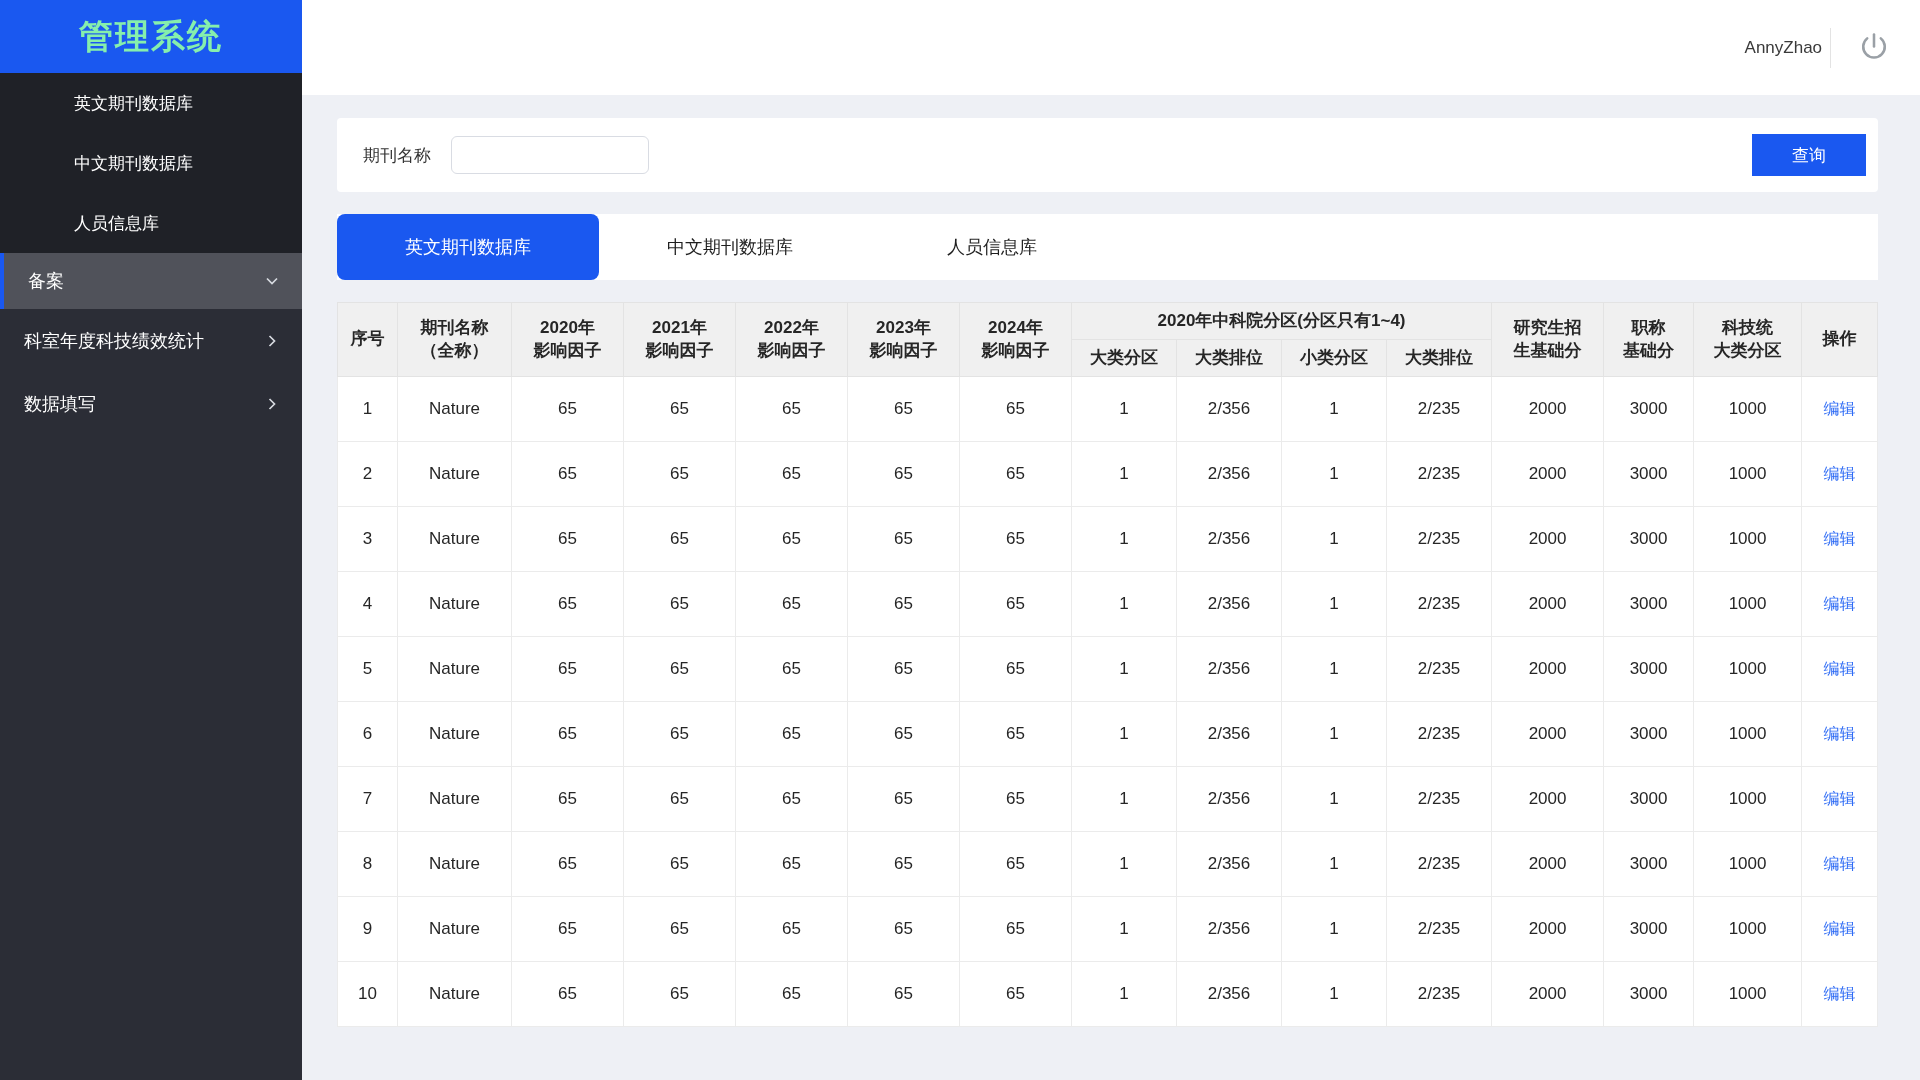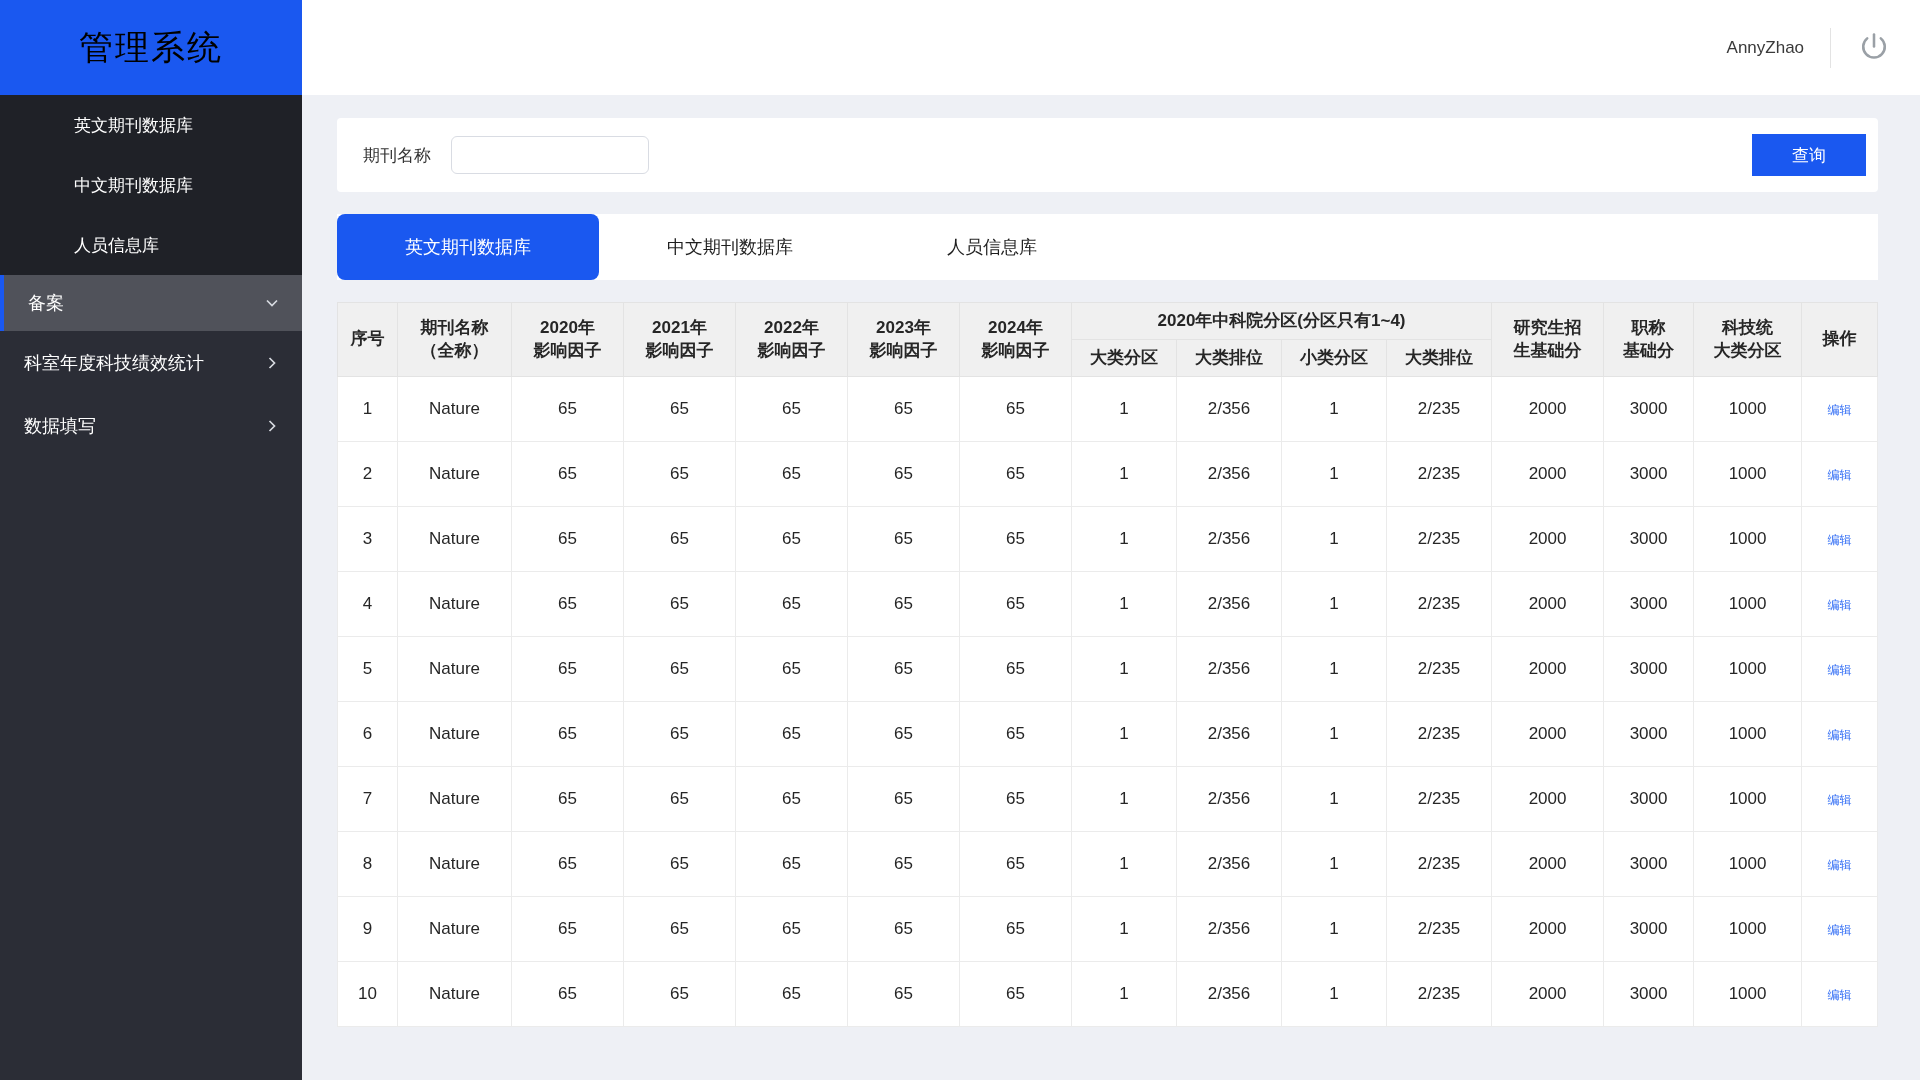--- a/index.html
+++ b/index.html
@@ -18,38 +18,38 @@
   html,body{width:1920px;height:1080px;overflow:hidden;}
   body{
     font-family:"Liberation Sans","DejaVu Sans",sans-serif;
     color:var(--text);
     background:#fff;
   }
   .app{display:flex;width:1920px;height:1080px;}
 
   
   .sidebar{width:302px;min-width:302px;height:100%;background:var(--sidebar-bg);display:flex;flex-direction:column;}
-  .brand{height:95px;background:var(--accent);color:#000000;font-size:34px;font-weight:normal;
+  .brand{height:73px;background:var(--accent);color:#86efac;font-size:34px;font-weight:bold;
          display:flex;align-items:center;justify-content:center;letter-spacing:2px;}
   .menu-item{height:52px;display:flex;align-items:center;justify-content:space-between;
              padding:0 22px 0 24px;color:#fff;font-size:18px;cursor:pointer;}
   .menu-item.open{background:var(--sidebar-menu-bg);}
   .submenu{background:var(--sidebar-submenu-bg);}
   .submenu-item{height:60px;display:flex;align-items:center;padding-left:74px;
                 color:#fff;font-size:17px;cursor:pointer;}
   .menu-item.active{height:56px;background:var(--sidebar-active-bg);
                     border-left:4px solid var(--accent);}
   .menu-item.tall{height:63px;}
   .chev{display:flex;align-items:center;}
 
   
   .main{flex:1;display:flex;flex-direction:column;background:var(--page-bg);}
   .topbar{height:95px;min-height:95px;background:#fff;display:flex;align-items:center;
           justify-content:flex-end;padding-right:30px;}
-  .username{font-size:17px;color:#3a3a3a;margin-right:26px;}
+  .username{font-size:17px;color:#3a3a3a;margin-right:8px;}
   .topbar-divider{width:1px;height:40px;background:#e3e3e3;margin-right:26px;}
   .power-btn{background:none;border:none;cursor:pointer;display:flex;align-items:center;}
 
   .content{flex:1;padding:23px 43px 0 35px;}
 
   .search-panel{height:74px;background:#fff;border-radius:4px;display:flex;align-items:center;
                 padding:0 12px 0 26px;margin-bottom:22px;}
   .search-label{font-size:17px;color:#333;margin-right:20px;}
   .search-input{width:198px;height:38px;border:1px solid #d9dce3;border-radius:6px;
                 font-size:16px;padding:0 10px;outline:none;background:#fff;}
@@ -62,21 +62,21 @@
        font-size:18px;color:#1f1f1f;cursor:pointer;}
   .tab.active{background:var(--accent);color:#fff;border-radius:8px;}
 
   .table-wrap{background:#fff;}
   table{width:100%;border-collapse:collapse;table-layout:fixed;}
   th{background:var(--table-header-bg);border:1px solid var(--border);
      font-size:17px;font-weight:600;color:var(--text);text-align:center;
      vertical-align:middle;white-space:pre-line;line-height:1.35;height:37px;padding:1px 2px;}
   td{border:1px solid #ebebeb;height:65px;text-align:center;vertical-align:middle;
      font-size:17px;color:var(--text);background:#fff;}
-  .edit-link{color:var(--link);text-decoration:none;cursor:pointer;font-size:12px;}
+  .edit-link{color:var(--link);text-decoration:none;cursor:pointer;font-size:16px;}
 </style>
 </head>
 <body>
 
 <div class="app">
 
   <aside class="sidebar">
     <div class="brand">管理系统</div>
     <nav>
       <div class="submenu">

